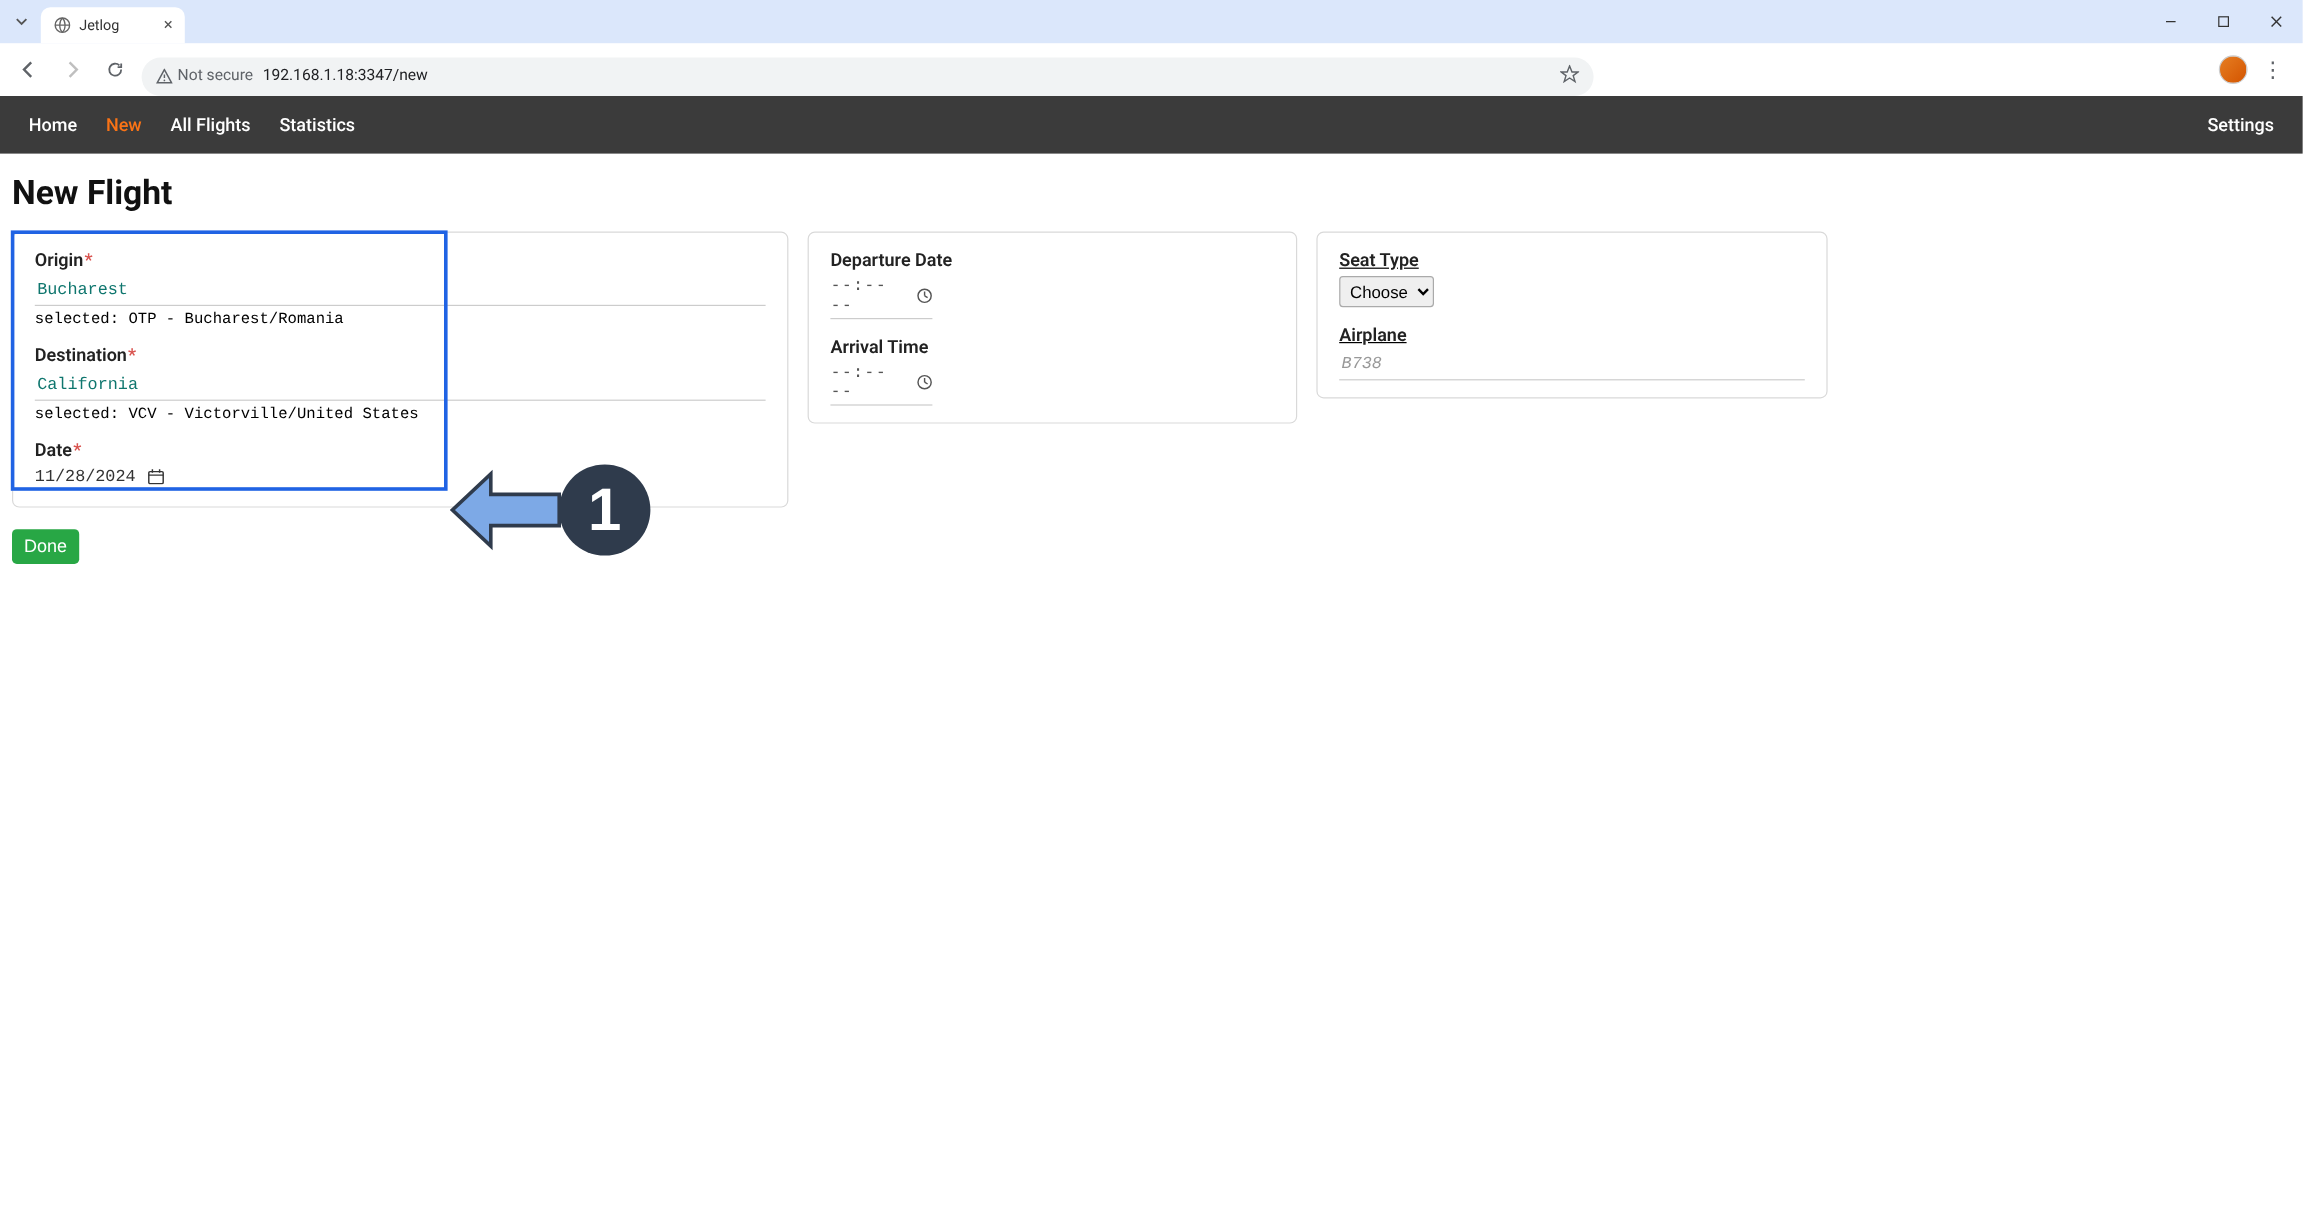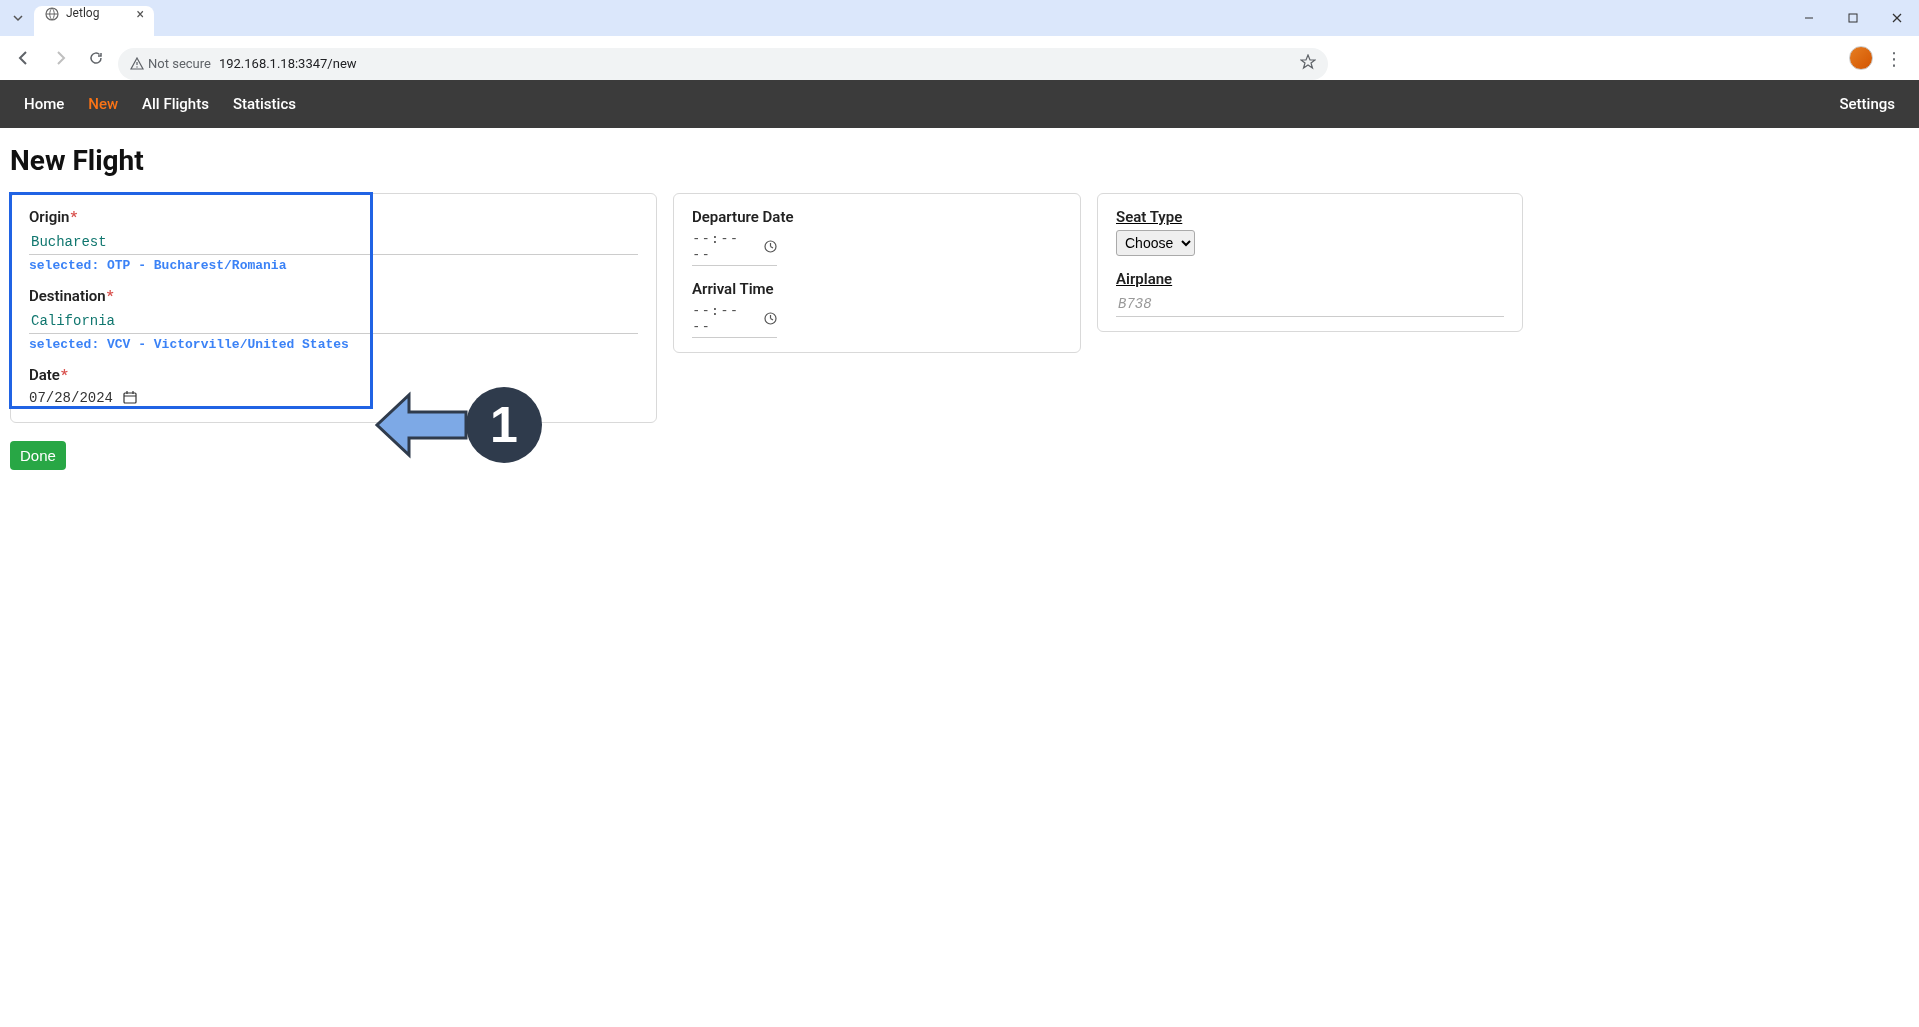--- a/index.html
+++ b/index.html
@@ -23,21 +23,21 @@
       align-items: center;
       justify-content: center;
       margin-bottom: 6px;
       margin-right: 4px;
     }
     .tab {
       background: #fff;
       height: 30px;
       border-radius: 8px 8px 0 0;
       display: flex;
-      align-items: flex-start;
+      align-items: center;
       padding: 0 10px;
       min-width: 120px;
       gap: 6px;
       font-size: 12px;
       color: #333;
     }
     .tab-favicon {
       width: 16px;
       height: 16px;
       display: flex;
@@ -163,23 +163,22 @@
       border: none;
       border-bottom: 1px solid #ccc;
       padding: 4px 2px;
       width: 100%;
       outline: none;
       background: transparent;
     }
     .hint {
       font-family: 'Courier New', monospace;
       font-size: 13px;
-      color: #3b82f6;
+      color: #000000;
       margin-top: 3px;
-      font-weight: bold;
     }
     .date-input, .time-input {
       font-family: 'Courier New', monospace;
       font-size: 14px;
       color: #333;
       border: none;
       padding: 2px 0;
       outline:none;
     }
     .time-display { display:flex; align-items:center; gap:10px; border-bottom:1px solid #ccc; padding-bottom:3px; width:85px;}
@@ -332,21 +331,21 @@
 
       <div class="field">
         <div class="label"><span>Destination</span><span class="req">*</span></div>
         <input class="text-input" value="California" style="">
         <div class="hint">selected: VCV - Victorville/United States</div>
       </div>
 
       <div class="field">
         <div class="label"><span>Date</span><span class="req">*</span></div>
         <div style="display:flex;align-items:center;gap:10px;">
-          <span class="date-input">07/28/2024</span>
+          <span class="date-input">11/28/2024</span>
           <span><svg width="14" height="14" viewBox="0 0 14 14">
                 <rect x="1" y="3" width="12" height="10" rx="1" fill="none" stroke="#333" stroke-width="1.2"></rect>
                 <line x1="1" y1="6" x2="13" y2="6" stroke="#333" stroke-width="1"></line>
                 <line x1="4" y1="1" x2="4" y2="4" stroke="#333" stroke-width="1.2"></line>
                 <line x1="10" y1="1" x2="10" y2="4" stroke="#333" stroke-width="1.2"></line>
               </svg></span>
         </div>
       </div>
     </div>
 

